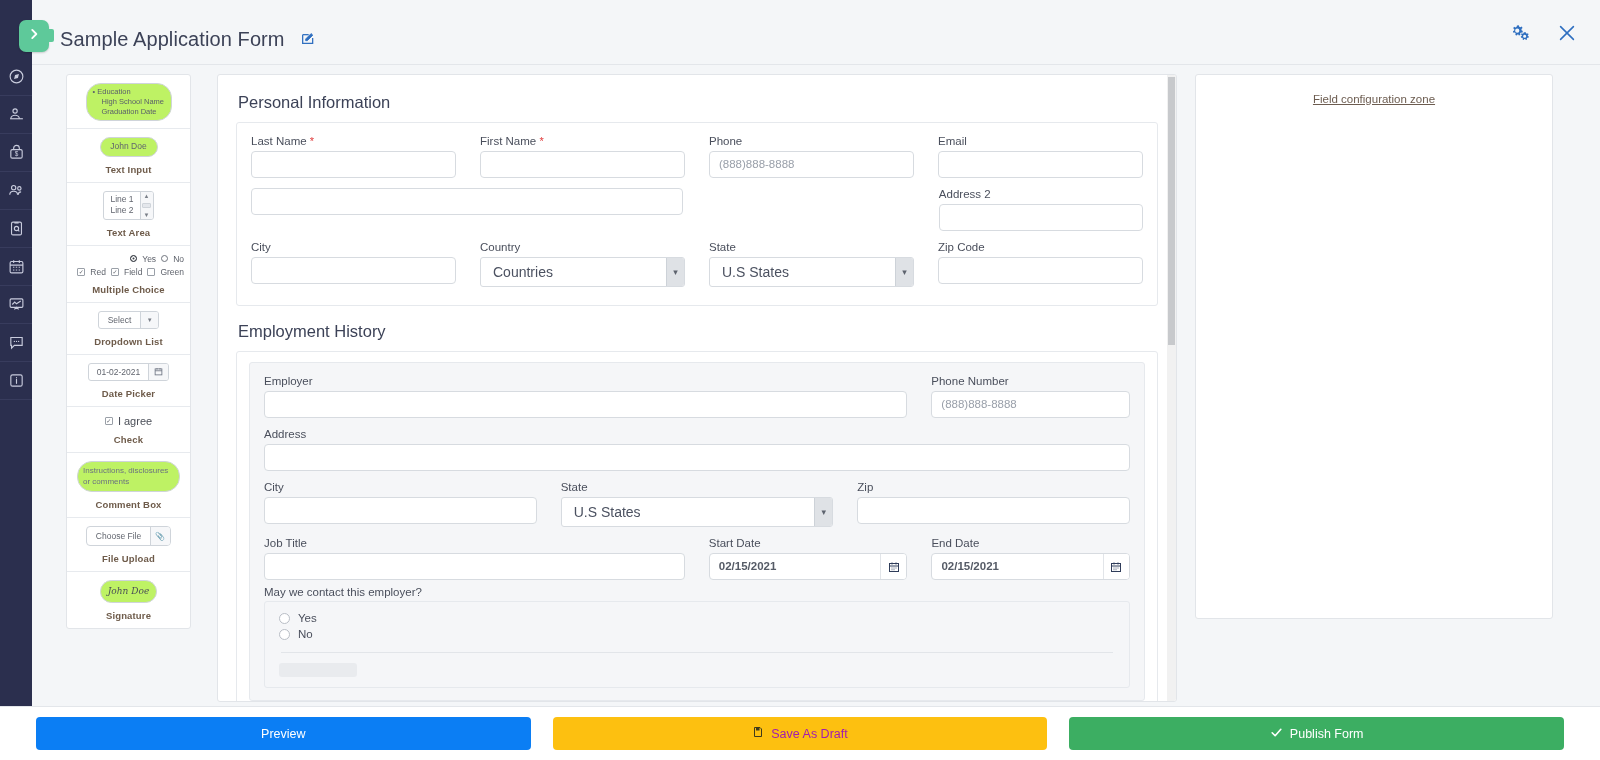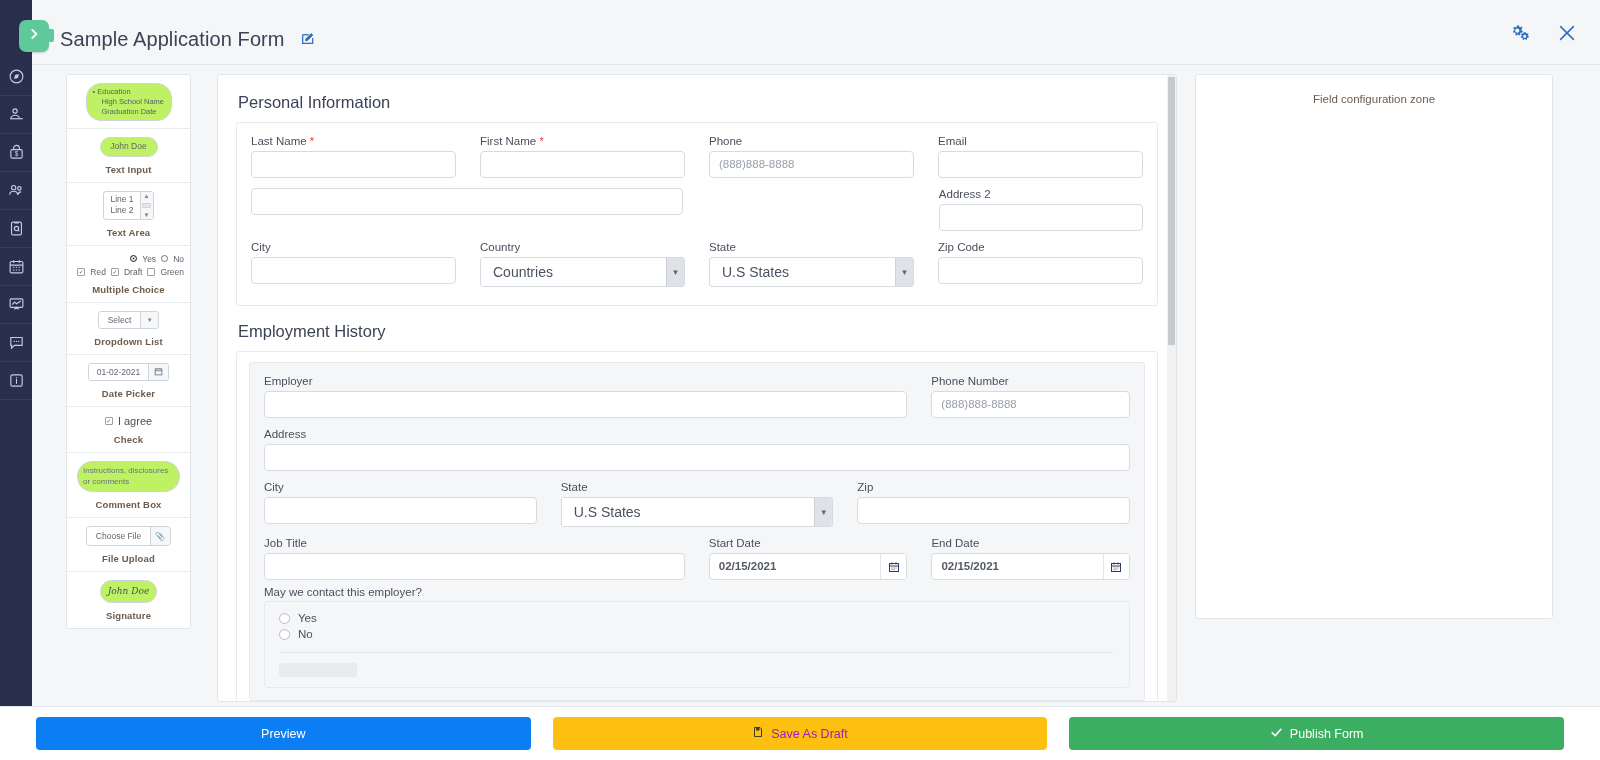--- a/index.html
+++ b/index.html
@@ -152,21 +152,21 @@
   .radio-dot { width:11px; height:11px; border-radius:50%; border:1px solid #b9bec6; background:#fff; display:inline-block; }
   .hr-sep { height:1px; background:#e2e5e9; margin: 10px 2px 0 2px; }
   .ghost-btn { width: 78px; height: 14px; background:#e9ebee; border-radius:3px; margin-top: 10px; }
 
   
   #config-zone {
     position: absolute; left: 1163px; top: 9px; width: 358px; height: 545px;
     background: #ffffff; border: 1px solid #e2e5e9; border-radius: 3px;
   }
   #config-zone .cz-text {
-    text-align:center; font-size: 11.5px; color:#6c5c50; padding-top: 18px;
+    text-align:center; font-size: 11.5px; color:#6c5c50; padding-top: 18px; text-decoration: underline;
   }
 
   
   .sbar-track { position:absolute; background:#f1f1f1; }
   .sbar-thumb { position:absolute; background:#c7c9cc; border-radius:0; }
 
   
   #footer {
     position: absolute; left: 0; bottom: 0; width: 1600px; height: 54px;
     background: #ffffff; border-top:1px solid #e3e6ea;
@@ -346,21 +346,21 @@
         <div class="mc-row">
           <span class="rdo on"></span>
           <span>Yes</span>
           <span class="rdo"></span>
           <span>No</span>
         </div>
         <div class="mc-row2">
           <span class="ckb">✓</span>
           <span>Red</span>
           <span class="ckb">✓</span>
-          <span>Draft</span>
+          <span>Field</span>
           <span class="ckb"></span>
           <span>Green</span>
         </div>
         <div class="pal-label">Multiple Choice</div>
       </div>
 
       <div class="pal-cell">
         <div class="sel-wrap">
           <div class="sel-body">Select</div>
           <div class="sel-btn">▼</div>

